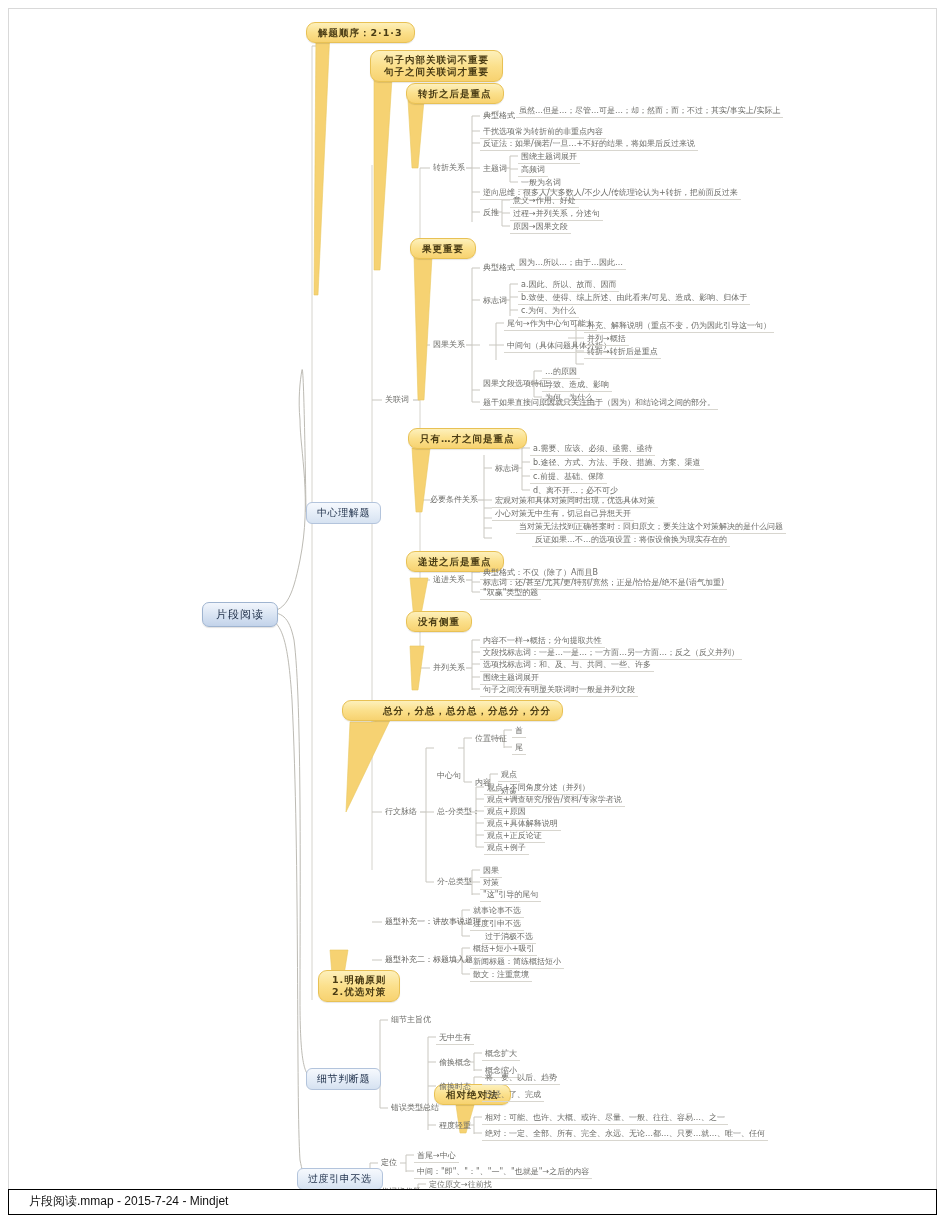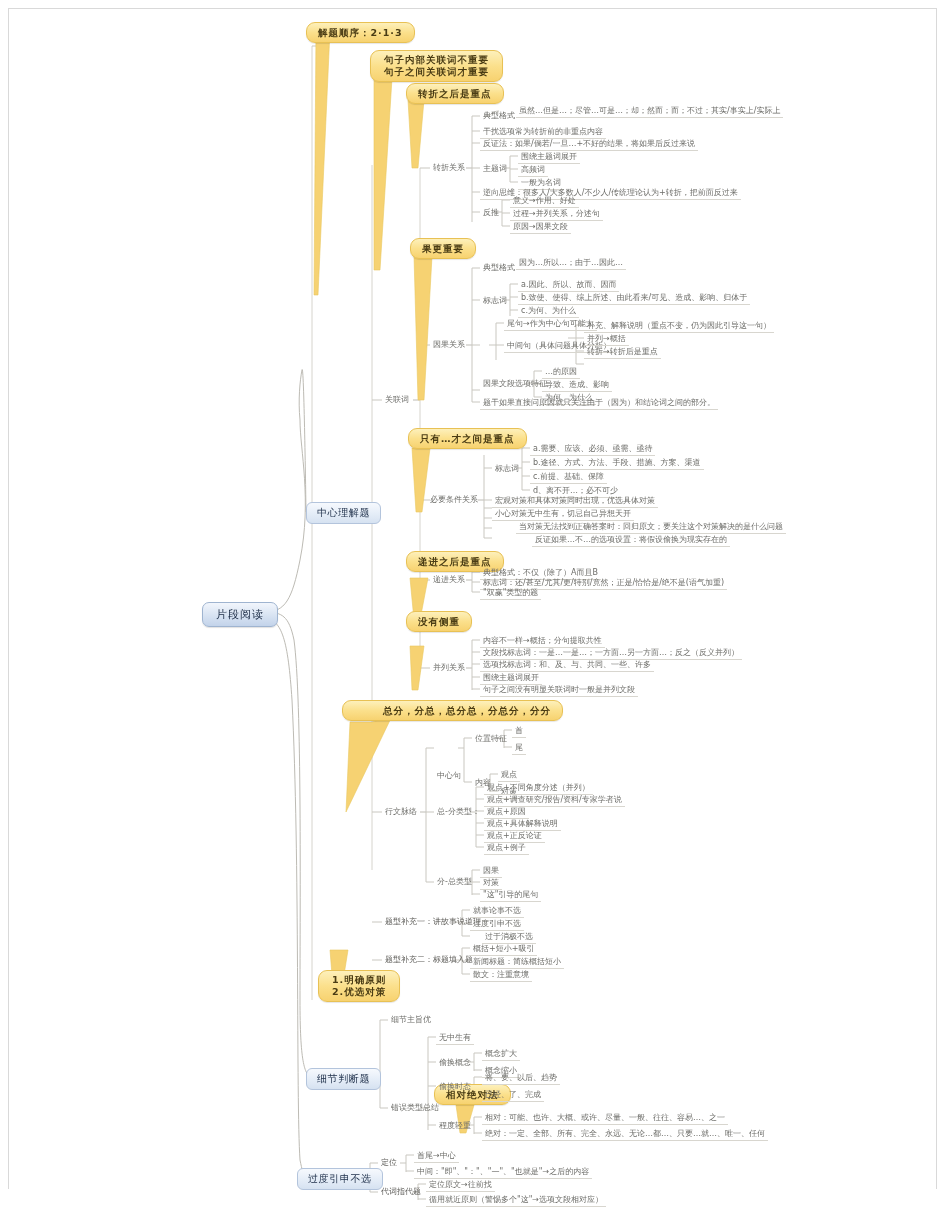--- a/index.html
+++ b/index.html
@@ -410,14 +410,17 @@
 
   <div class="node sub nb bold" style="left:378px;top:1157px;">定位</div>
   <div class="node sub" style="left:414px;top:1150px;">首尾→中心</div>
   <div class="node sub" style="left:414px;top:1166px;">中间："即"、"："、"—"、"也就是"→之后的内容</div>
   <div class="node sub nb bold" style="left:378px;top:1186px;">代词指代题</div>
   <div class="node sub" style="left:426px;top:1179px;">定位原文→往前找</div>
   <div class="node sub" style="left:426px;top:1194px;">循用就近原则（警惕多个"这"→选项文段相对应）</div>
 
   <div id="pageframe"></div>
 
+  <div id="footer">
+    <div class="ftext">片段阅读.mmap - 2015-7-24 - Mindjet</div>
+  </div>
 
 </div>
 
 </body></html>

